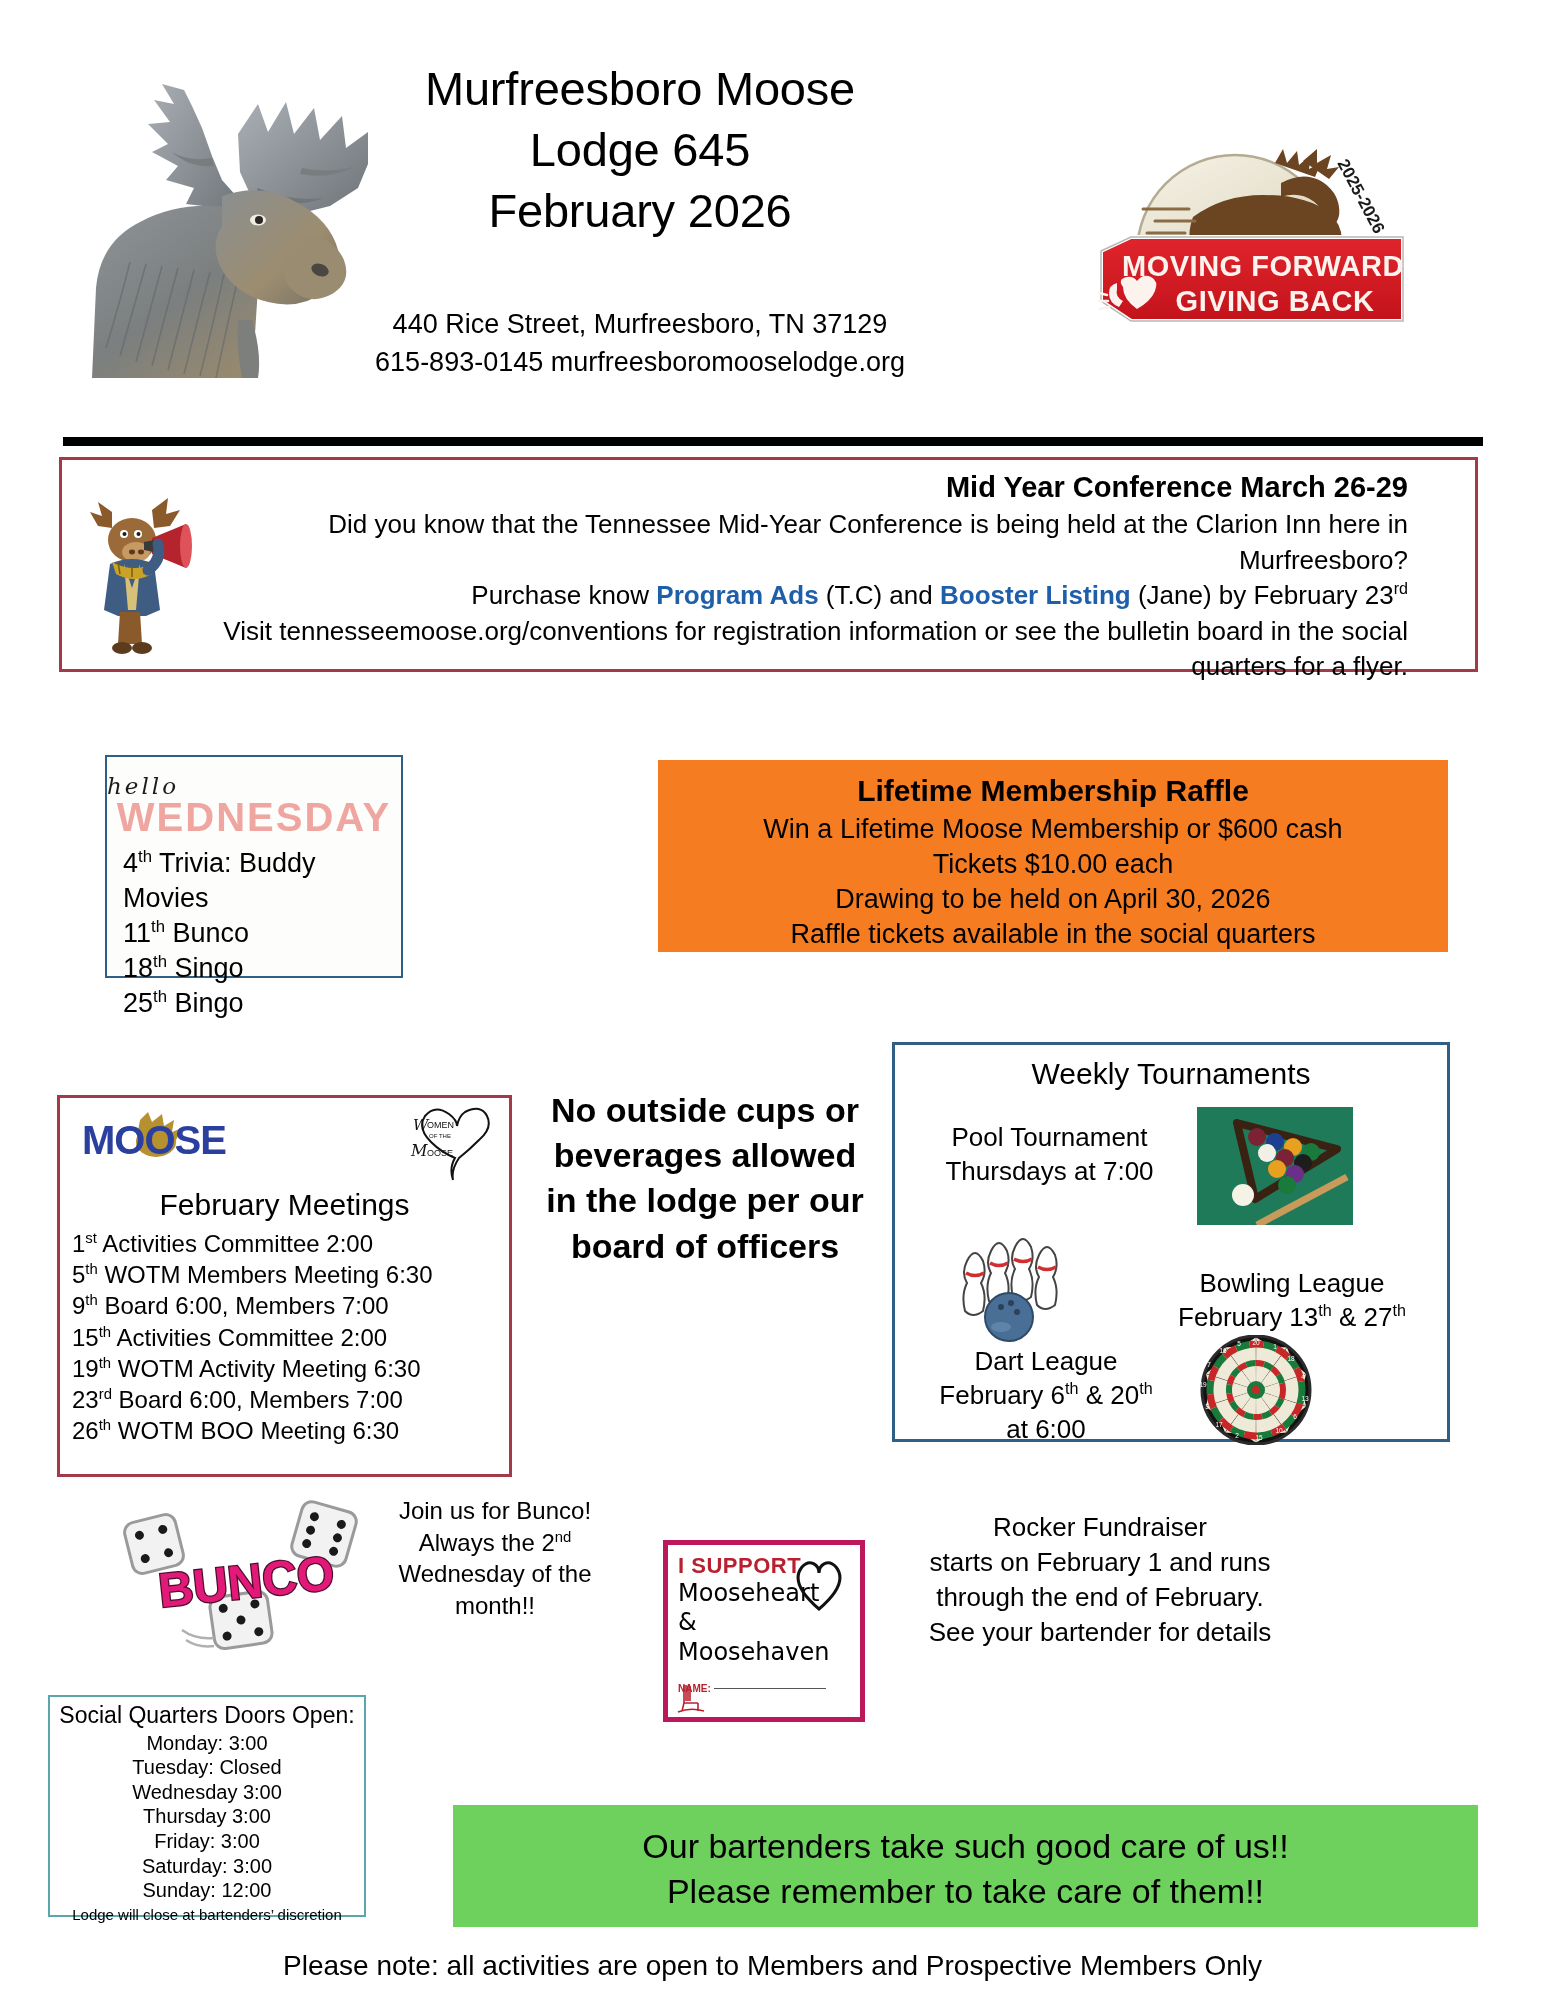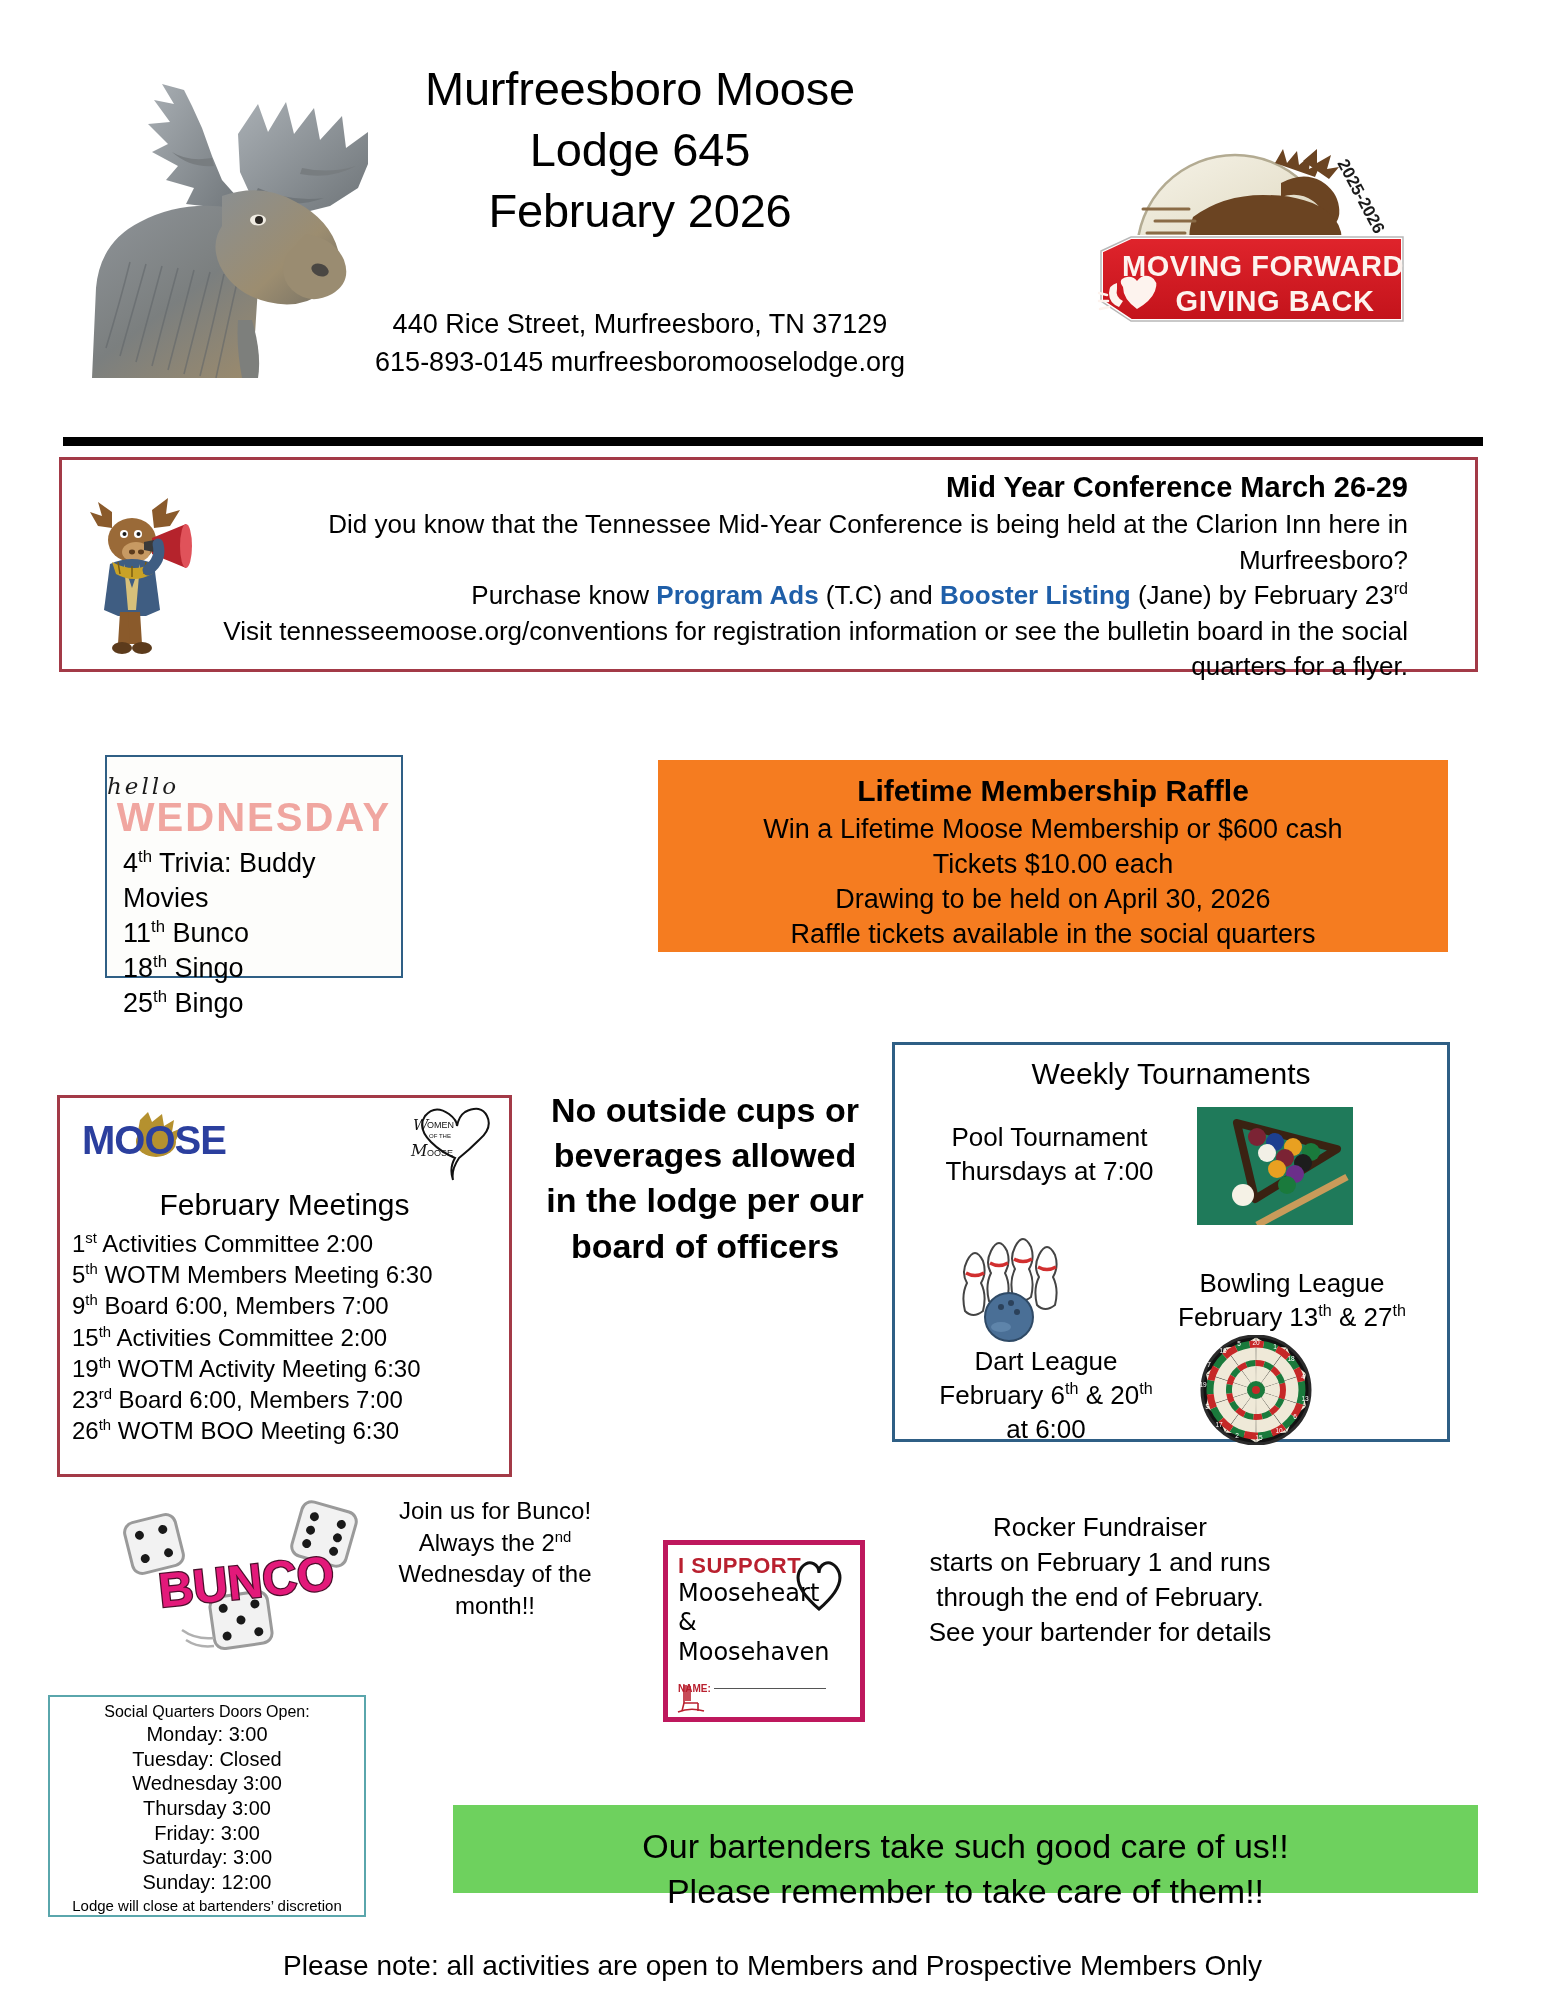--- a/index.html
+++ b/index.html
@@ -205,27 +205,27 @@
 
   
   #hours-box {
     left: 48px; top: 1695px; width: 318px; height: 222px;
     border: 2px solid #5aa6ac;
     background: #ffffff;
     box-sizing: border-box;
     text-align: center;
     padding-top: 5px;
   }
-  #hours-title { font-size: 16px; line-height: 1.2; }
+  #hours-title { font-size: 23px; line-height: 1.2; }
   #hours-list { font-size: 20px; line-height: 1.23; margin-top: 1px; }
   #hours-note { font-size: 15px; margin-top: 3px; }
 
   
   #green-box {
-    left: 453px; top: 1805px; width: 1025px; height: 88px;
+    left: 453px; top: 1805px; width: 1025px; height: 122px;
     background: #6ed15e;
     box-sizing: border-box;
     text-align: center;
     padding-top: 19px;
   }
   #green-box div { font-size: 34px; line-height: 1.32; }
 
   
   #footer-note {
     left: 0; top: 1950px; width: 1545px;

